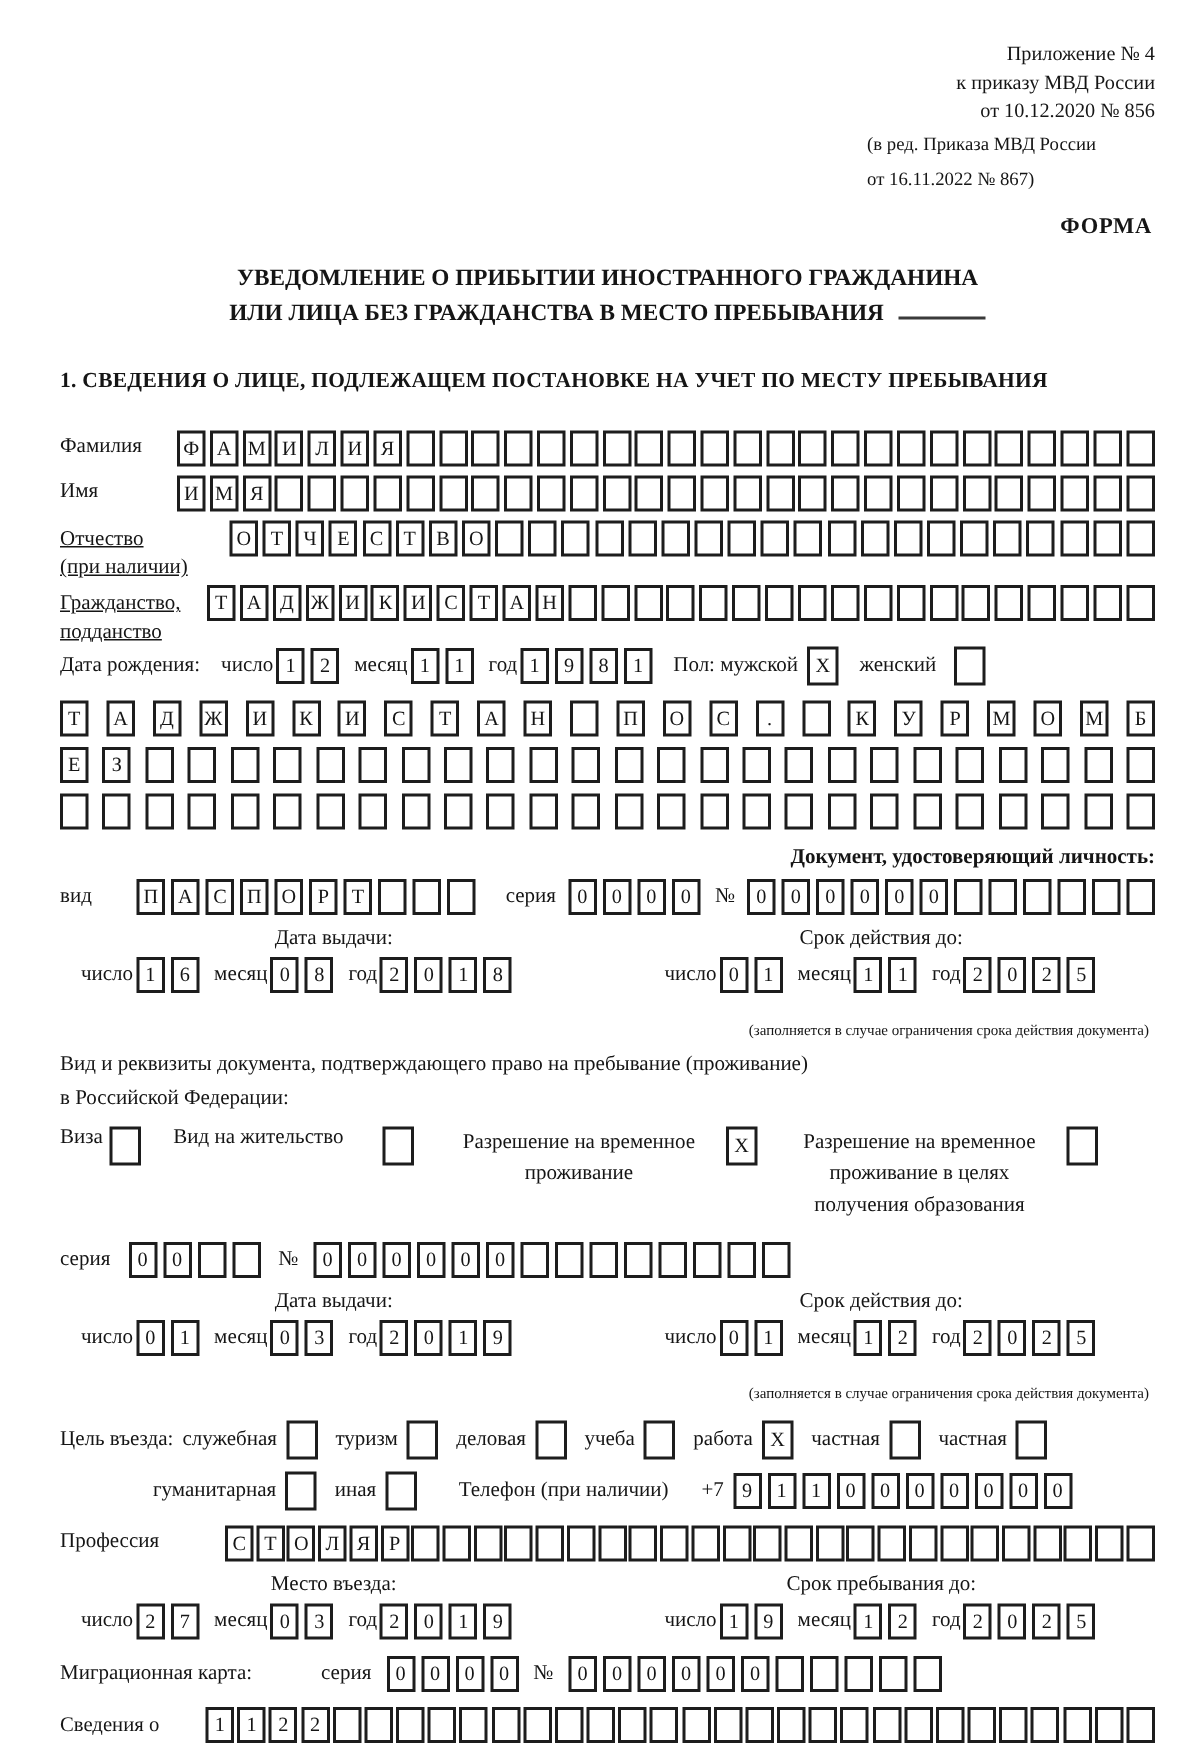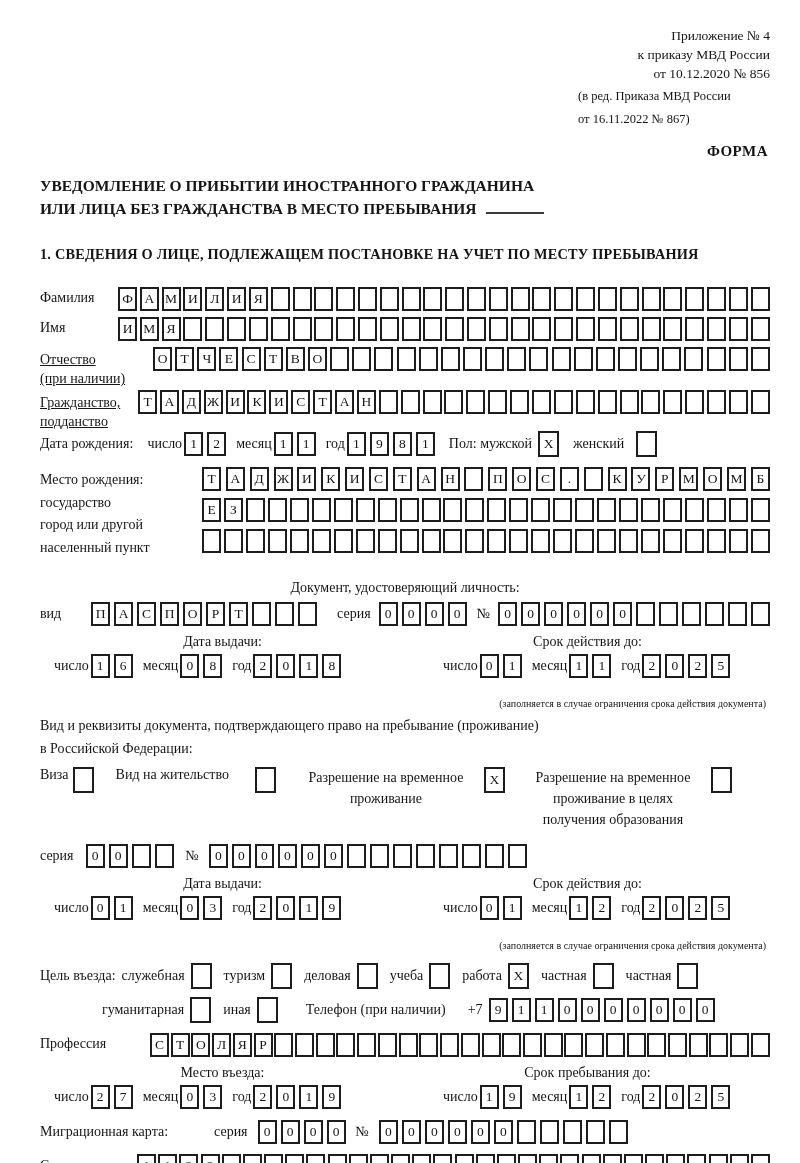--- a/index.html
+++ b/index.html
@@ -9,21 +9,21 @@
     color: #151515;
     font-family: "Liberation Serif", "DejaVu Serif", serif;
     font-size: 14px;
     padding: 26px 30px 0 40px;
     overflow: hidden;
   }
   .hdr-block { margin-left: auto; width: 192px; text-align: left; }
   .hdr-block .l { font-size: 13.5px; line-height: 1.42; text-align: right; }
   .hdr-block .s { font-size: 12.5px; line-height: 1.42; margin-top: 5px; }
   .forma { text-align: right; font-weight: bold; font-size: 15px; margin: 14px 2px 0 0; letter-spacing: .5px; }
-  .title { text-align: left; font-weight: bold; font-size: 15.5px; line-height: 1.5; margin-top: 14px; }
+  .title { text-align: center; font-weight: bold; font-size: 15.5px; line-height: 1.5; margin-top: 14px; }
   .blank-line { display:inline-block; width: 58px; border-bottom: 2.5px solid #3a3a3a; height: 14px; margin-left: 10px; }
   .sec-head { font-weight: bold; font-size: 14.3px; margin-top: 26px; letter-spacing: .2px; }
 
   .cell {
     display:inline-flex; align-items:center; justify-content:center;
     width: 19px; height: 24px; border: 2px solid #1d1d1d;
     font-size: 13.5px; flex: none; background:#fff;
   }
   .cells { display:flex; }
   .grow { flex: 1; justify-content: space-between; }
@@ -38,21 +38,21 @@
   .inlrow { display:flex; align-items:center; margin-top: 0; }
   .dg { display:flex; align-items:center; }
   .dg .dl { margin: 0 2px 0 10px; }
   .dg .dl:first-child { margin-left: 0; }
 
   .mr-block { display:flex; margin-top: 10px; }
   .mr-labels { width: 162px; flex:none; line-height: 22.5px; padding-top: 2px; }
   .mr-cells  { flex: 1; }
   .mr-cells .cells { margin-bottom: 7px; }
 
-  .doc-head { text-align:center; font-weight:normal; font-size: 14px; margin-top: 20px; }
+  .doc-head { text-align:right; font-weight:bold; font-size: 14px; margin-top: 4px; }
 
   .dates-heads { display:flex; margin-top: 8px; }
   .dates-heads > div { width: 50%; text-align:center; }
   .dates-row { display:flex; margin-top: 4px; }
   .dates-row > .half { width: 50%; display:flex; }
   .dates-row > .half.r { padding-left: 38px; }
   .note { text-align: right; font-size: 10px; margin-top: 20px; padding-right: 4px; }
 
   .plain { margin-top: 9px; }
   .viza-row { display:flex; align-items: flex-start; margin-top: 10px; }
@@ -258,26 +258,20 @@
   <div class="cells fixed cb" style="margin-left:6px">
       <span class="cell">X</span>
     </div>
   <span style="margin-left:14px">женский</span>
   <div class="cells fixed cb" style="margin-left:12px">
       <span class="cell"></span>
     </div>
 </div>
 
 <div class="mr-block">
-  <div class="mr-labels">
-    <div>Место рождения:</div>
-    <div>государство</div>
-    <div>город или другой</div>
-    <div>населенный пункт</div>
-  </div>
   <div class="mr-cells">
     <div class="cells grow">
         <span class="cell">Т</span>
         <span class="cell">А</span>
         <span class="cell">Д</span>
         <span class="cell">Ж</span>
         <span class="cell">И</span>
         <span class="cell">К</span>
         <span class="cell">И</span>
         <span class="cell">С</span>

